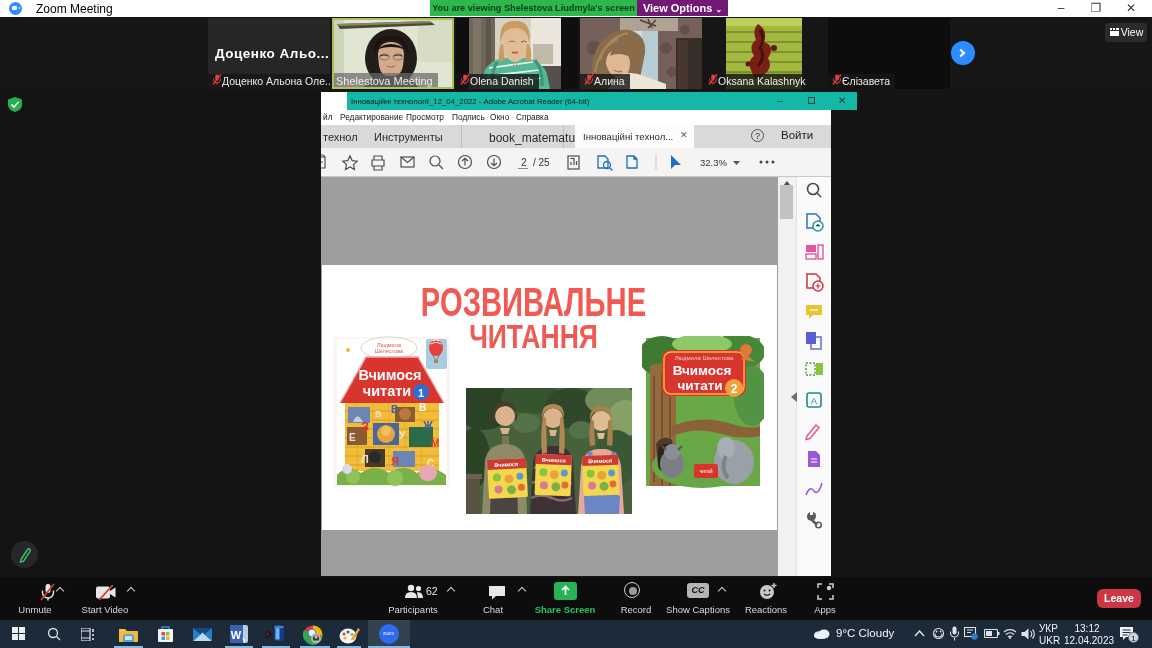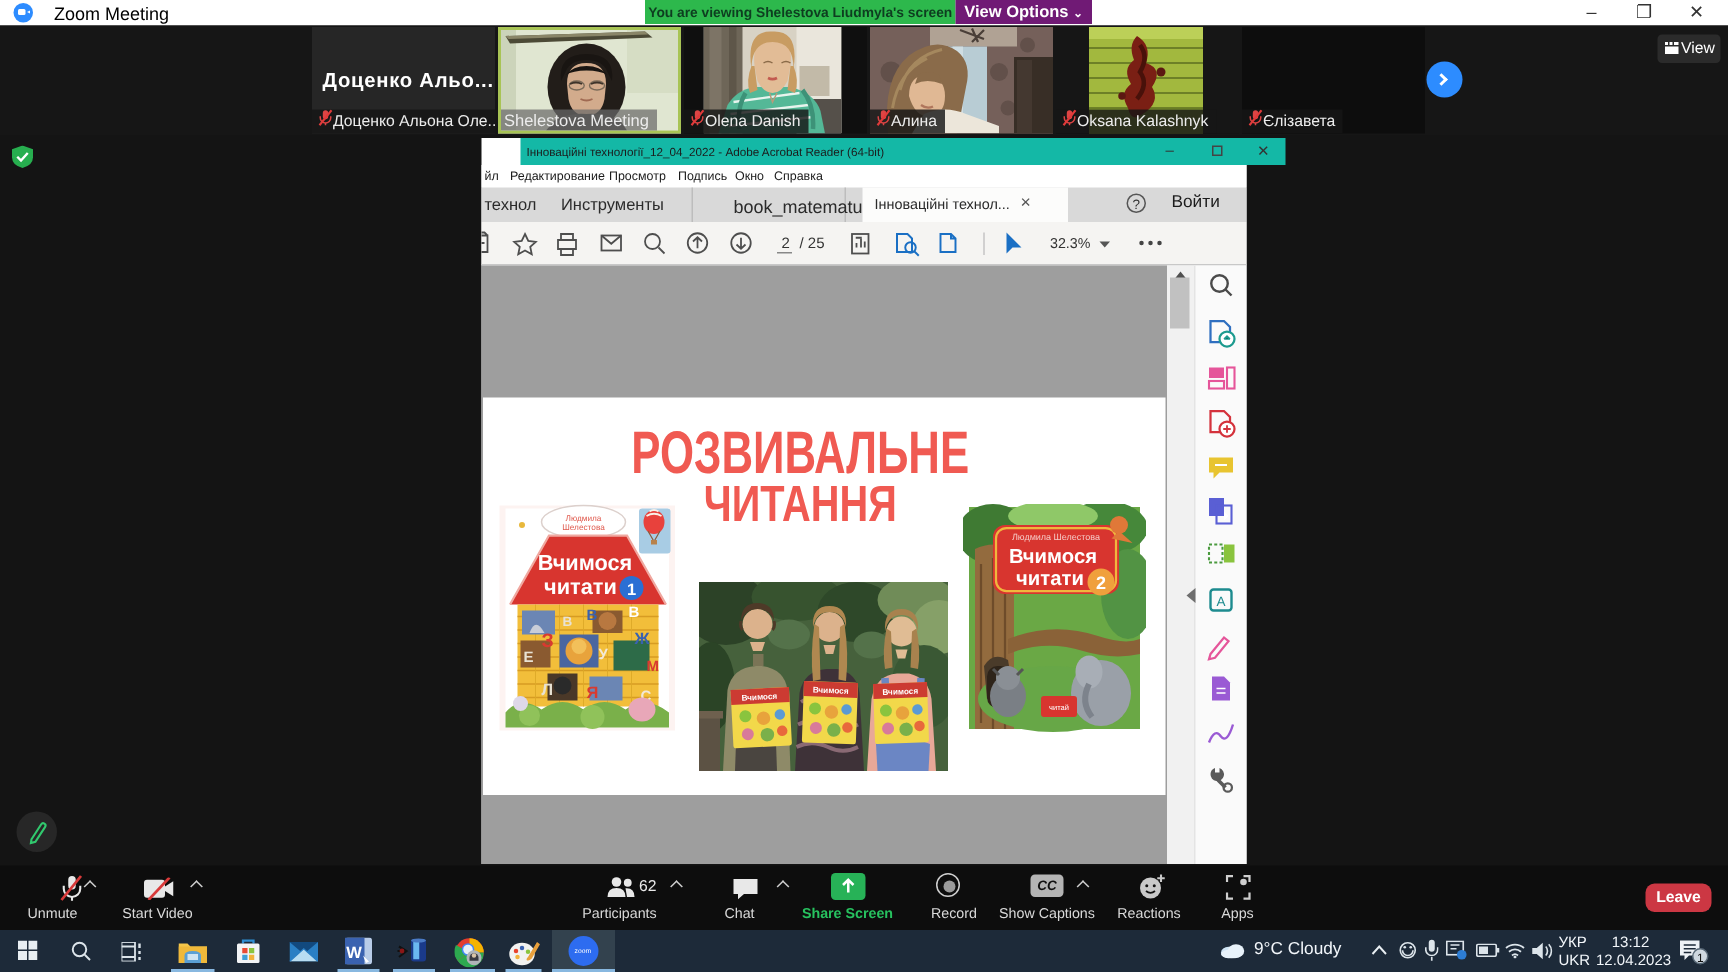--- a/index.html
+++ b/index.html
@@ -218,21 +218,21 @@
       <span style="position:absolute;left:131px;top:2px;">Подпись</span>
       <span style="position:absolute;left:169px;top:2px;">Окно</span>
       <span style="position:absolute;left:195px;top:2px;">Справка</span>
     </div>
     <div class="abs" id="acrotabs">
       <span style="position:absolute;left:2px;top:6px;font-size:11px;color:#2b2b2b;">технол</span>
       <span style="position:absolute;left:53px;top:6px;font-size:11px;color:#2b2b2b;">Инструменты</span>
       <div style="position:absolute;left:140px;top:0;width:103px;height:23px;border-left:1px solid #bdbdbd;border-right:1px solid #bdbdbd;">
         <span style="position:absolute;left:8px;top:6px;font-size:12px;color:#2b2b2b;margin-left:19px;">book_matematuka_...</span>
       </div>
-      <div style="position:absolute;left:254px;top:0;width:137px;height:23px;background:#fcfcfb;">
+      <div style="position:absolute;left:254px;top:0;width:119px;height:23px;background:#fcfcfb;">
         <span style="position:absolute;left:8px;top:6px;font-size:9.6px;color:#2b2b2b;">Інноваційні технол...</span>
         <span style="position:absolute;left:105px;top:5px;font-size:9px;color:#555;">✕</span>
       </div>
       <div style="position:absolute;left:430px;top:4px;width:13px;height:13px;border:1px solid #555;border-radius:50%;color:#333;font-size:9px;text-align:center;line-height:13px;">?</div>
       <span style="position:absolute;left:460px;top:4px;font-size:11.5px;color:#1c1c1c;">Войти</span>
     </div>
     <div class="abs" id="acrotools">
       <svg width="510" height="29" viewBox="0 0 510 29">
         <g stroke="#4e4e4e" stroke-width="1.2" fill="none">
           <path d="M-4 9 h8 v11 h-8 z M-4 9 l2 -2 h4 l2 2 M-2 14 h4"></path>

